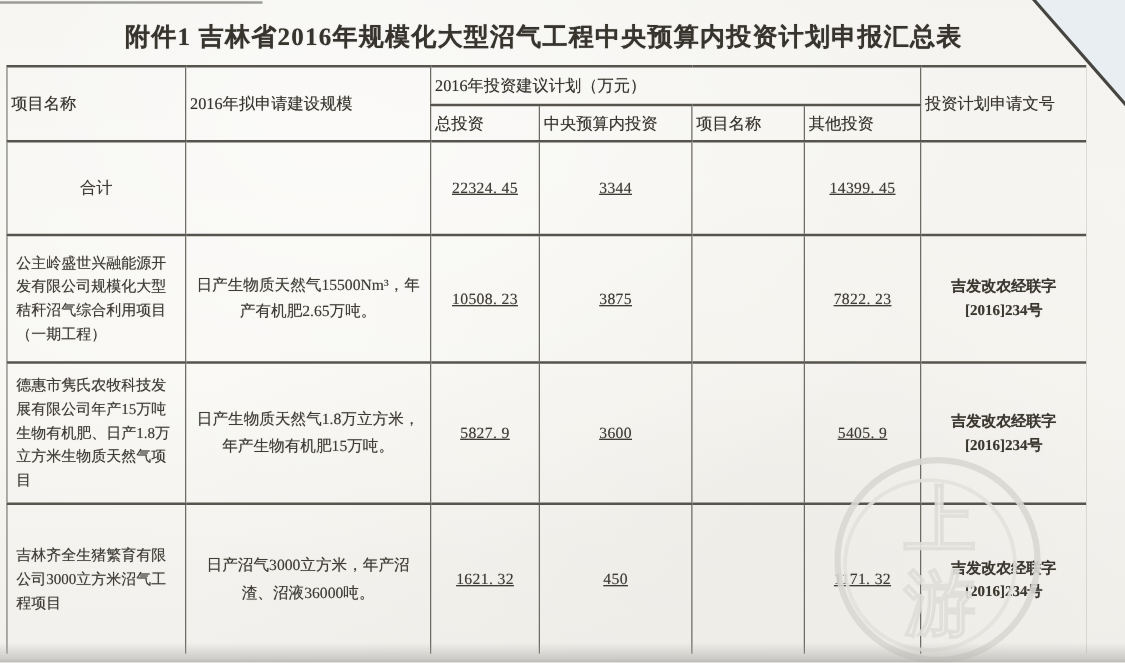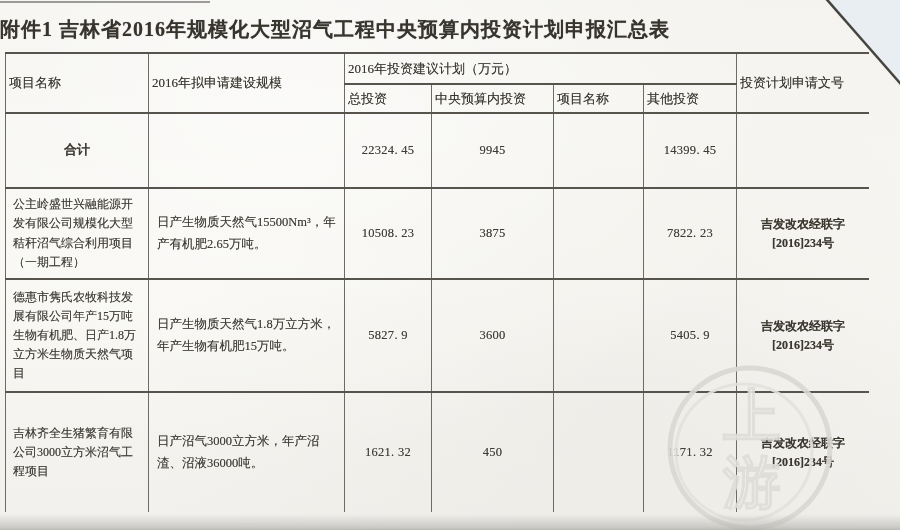--- a/index.html
+++ b/index.html
@@ -10,21 +10,21 @@
   }
   .page{
     position:relative;width:900px;height:530px;
     background:
       radial-gradient(ellipse at 30% 20%, rgba(255,255,255,.55), rgba(255,255,255,0) 60%),
       radial-gradient(ellipse at 70% 80%, rgba(233,231,226,.5), rgba(233,231,226,0) 55%),
       linear-gradient(180deg,#f4f3ef 0%,#f8f7f3 55%,#f1f0ec 100%);
   }
   .title{
     position:absolute;top:16px;left:0;width:870px;
-    text-align:left;font-size:20px;font-weight:bold;color:#37342e;
+    text-align:center;font-size:20px;font-weight:bold;color:#37342e;
     letter-spacing:1px;
     text-shadow:0 0 .7px rgba(55,52,46,.6);
   }
   .table-wrap{
     position:absolute;left:5px;top:52px;width:864px;height:478px;overflow:hidden;
   }
   table.summary{
     border-collapse:collapse;table-layout:fixed;width:864px;
     color:#3f3c36;
   }
@@ -33,23 +33,23 @@
     border-top:2px solid #57544e;
     border-bottom:2px solid #57544e;
     padding:2px 6px;
     vertical-align:middle;
     text-shadow:0 0 .6px rgba(62,58,50,.5);
     overflow:hidden;
   }
   th{font-size:13px;font-weight:normal;color:#37342e;text-align:left;padding:2px 3px;}
   th.group{border-bottom:1px solid #6e6b65;}
   td.name{font-size:12px;text-align:left;line-height:1.6;padding:4px 7px;}
-  td.name.center{text-align:center;font-size:13px;font-weight:bold;}
-  td.scale{font-size:12.5px;text-align:left;line-height:1.7;padding:4px 8px;}
-  td.num{font-size:12.5px;text-align:center;letter-spacing:.3px;}
+  td.name.center{text-align:center;font-size:13px;font-weight:normal;}
+  td.scale{font-size:12.5px;text-align:center;line-height:1.7;padding:4px 8px;}
+  td.num{font-size:12.5px;text-align:center;letter-spacing:.3px;text-decoration:underline;}
   td.doc{font-size:12px;font-weight:bold;text-align:center;line-height:1.55;padding:2px 4px;color:#3a372f;margin-top:48px;}
   td.doc span{display:block;}
   tr.rlast th,tr.rlast td{border-bottom:none;}
   
   .artifacts{position:absolute;left:0;top:0;width:900px;height:530px;pointer-events:none;}
   .bottom-shade{
     position:absolute;left:0;bottom:0;width:900px;height:16px;
     background:linear-gradient(180deg,rgba(190,189,186,0) 0%,rgba(177,176,173,.55) 80%,rgba(164,163,160,.7) 100%);
     pointer-events:none;
   }
@@ -83,30 +83,30 @@
         <th>总投资</th>
         <th>中央预算内投资</th>
         <th>项目名称</th>
         <th>其他投资</th>
       </tr>
 
       <tr style="height:75px">
         <td class="name center">合计</td>
         <td class="scale"></td>
         <td class="num">22324. 45</td>
-        <td class="num">9945</td>
+        <td class="num">3344</td>
         <td class="num"></td>
         <td class="num">14399. 45</td>
         <td class="doc">
           <span></span>
           <span></span>
         </td>
       </tr>
 
-      <tr style="height:91px">
+      <tr style="height:102px">
         <td class="name">公主岭盛世兴融能源开发有限公司规模化大型秸秆沼气综合利用项目（一期工程）</td>
         <td class="scale">日产生物质天然气15500Nm³，年产有机肥2.65万吨。</td>
         <td class="num">10508. 23</td>
         <td class="num">3875</td>
         <td class="num"></td>
         <td class="num">7822. 23</td>
         <td class="doc">
           <span>吉发改农经联字</span>
           <span>[2016]234号</span>
         </td>

